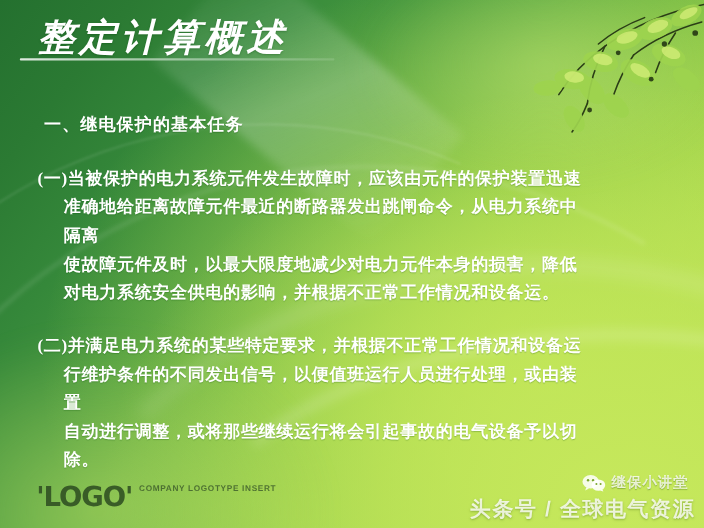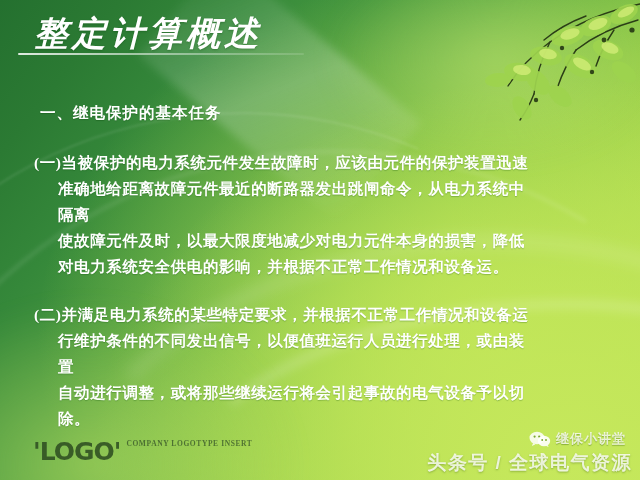--- a/index.html
+++ b/index.html
@@ -165,21 +165,21 @@
   #logo-mark {
     font-family: "DejaVu Sans", sans-serif;
     font-size: 25px;
     font-weight: 900;
     color: #2f4f22;
     letter-spacing: -1px;
     line-height: 1;
     opacity: 0.88;
   }
   #logo-sub {
-    font-family: Liberation Serif, serif;
+    font-family: Liberation Sans, sans-serif;
     font-size: 7.5px;
     font-weight: 700;
     color: #3b5a2a;
     letter-spacing: 0.6px;
     padding-bottom: 3px;
     opacity: 0.80;
   }
 
   
   #wm-wechat {

